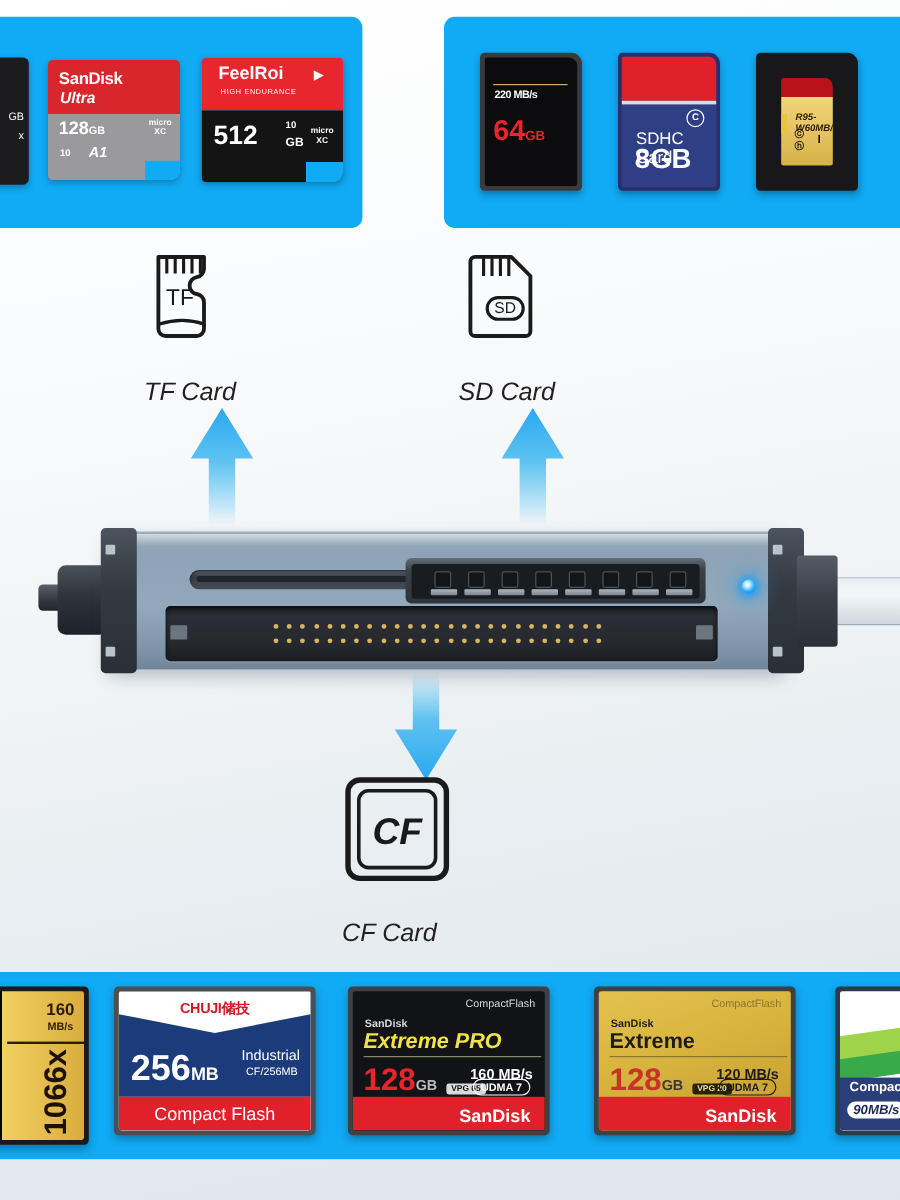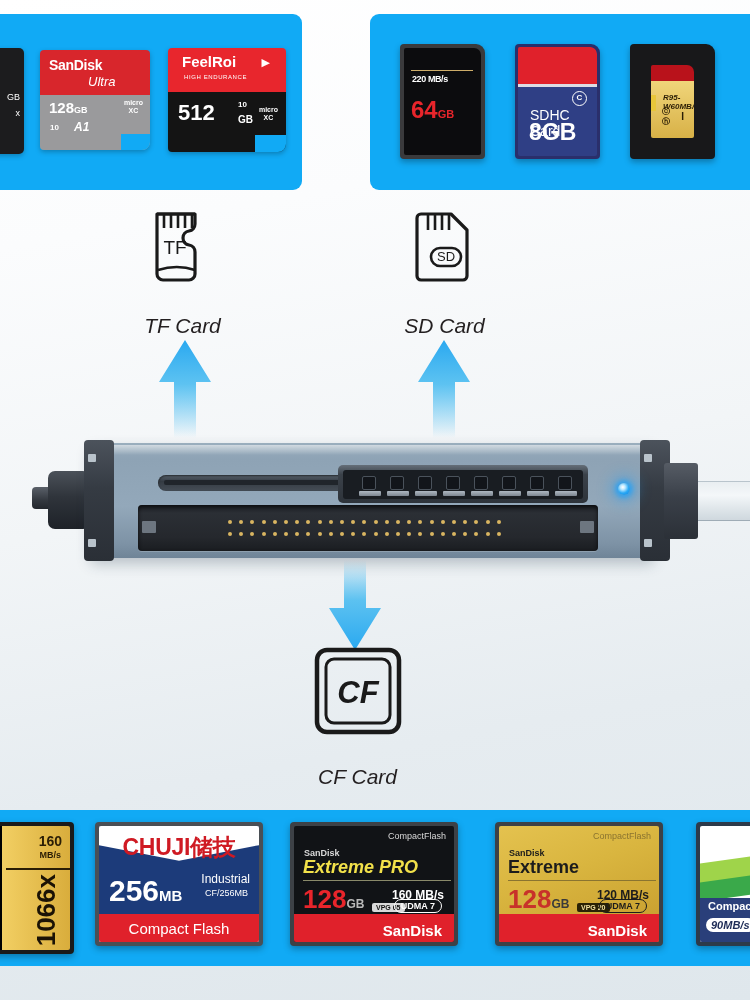--- a/index.html
+++ b/index.html
@@ -32,21 +32,21 @@
 
   
   #msd-sandisk { left:40px; top:50px; width:110px; height:100px; }
   #msd-sandisk .top { position:absolute; left:0; top:0; width:100%; height:45%;
         background:#d8262c; }
   #msd-sandisk .bot { position:absolute; left:0; top:45%; width:100%; height:55%;
         background:#9a9a9c; }
   #msd-sandisk .brand { position:absolute; left:9px; top:7px; color:#fff;
         font-size:14px; font-weight:bold; letter-spacing:-.3px; }
   #msd-sandisk .sub { position:absolute; left:10px; top:24px; color:#fff;
-        font-size:13px; font-style:italic; font-weight:normal;margin-left:38px; }
+        font-size:13px; font-style:italic; font-weight:bold; }
   #msd-sandisk .cap { position:absolute; left:9px; top:49px; color:#fff;
         font-size:15px; font-weight:bold; }
   #msd-sandisk .capu{ font-size:9px; font-weight:bold; }
   #msd-sandisk .xc  { position:absolute; right:7px; top:49px; color:#fff;
         font-size:7px; font-weight:bold; line-height:8px; text-align:center; }
   #msd-sandisk .c10 { position:absolute; left:10px; top:73px; color:#fff;
         font-size:8px; font-weight:bold; }
   #msd-sandisk .a1  { position:absolute; left:34px; top:70px; color:#fff;
         font-size:12px; font-style:italic; font-weight:bold; }
 
@@ -108,21 +108,21 @@
         font-weight:bold; font-style:italic; }
   #sd-gold .capu{ font-size:10px; }
   #sd-gold .rm  { position:absolute; right:10px; top:46px; color:#2a1d05; font-size:10px;
         font-weight:bold; }
   #sd-gold .ico { position:absolute; left:11px; top:42px; color:#2a1d05; font-size:8px;
         line-height:10px; font-weight:bold; }
   #sd-gold .yellowtab { position:absolute; left:0; top:30px; width:5px; height:16px;
         background:#e8c63a; }
 
   
-  .iconwrap { position:absolute; text-align:center; }
+  .iconwrap { position:absolute; }
   .iconlabel { font-size:21px; font-style:italic; color:#231f20; font-weight:500;
         margin-top:24px; white-space:nowrap; }
 
   #tf-icon-wrap { left:120px; top:208px; width:125px; }
   #sd-icon-wrap { left:382px; top:208px; width:125px; }
   #cf-icon-wrap { left:285px; top:645px; width:145px; }
 
   
   .arrow { position:absolute; }
 
@@ -214,21 +214,21 @@
         padding:4px; }
   #cf-chuji .inner { width:100%; height:100%; position:relative; background:#ffffff;
         border-radius:2px; overflow:hidden; }
   #cf-chuji .white { position:absolute; left:0; top:0; width:100%; height:30%;
         background:#ffffff; z-index:3; clip-path:polygon(0 0,100% 0,100% 55%,50% 100%,0 55%); }
   #cf-chuji .navy  { position:absolute; left:0; top:0; width:100%; height:76%;
         background:#1c3b7a; }
   #cf-chuji .red   { position:absolute; left:0; bottom:0; width:100%; height:24%;
         background:#e0212b; }
   #cf-chuji .brand { position:absolute; left:0; top:6px; width:100%; text-align:center;
-        color:#cf1a23; font-size:23px; font-weight:bold; z-index:5; letter-spacing:-.3px; }
+        color:#cf1a23; font-size:12px; font-weight:bold; z-index:5; letter-spacing:-.3px; }
   #cf-chuji .cap   { position:absolute; left:10px; top:48px; color:#fff; font-size:30px;
         font-weight:bold; z-index:4; }
   #cf-chuji .capu  { font-size:15px;margin-top:23px; }
   #cf-chuji .ind   { position:absolute; right:9px; top:46px; color:#fff; font-size:12px; z-index:4; }
   #cf-chuji .ind2  { position:absolute; right:11px; top:62px; color:#fff; font-size:9px; z-index:4; }
   #cf-chuji .cf    { position:absolute; left:0; bottom:5px; width:100%; text-align:center;
         color:#fff; font-size:15px; z-index:5; }
 
   #cf-sdpro { left:290px; top:822px; width:168px; height:124px; background:#3d4146;
         padding:4px; }

